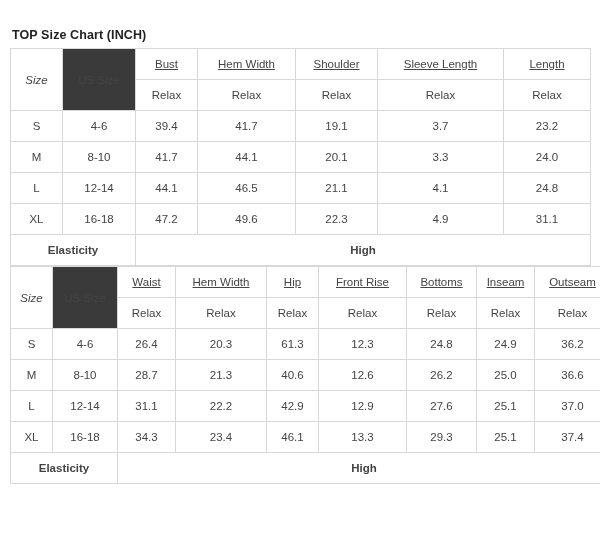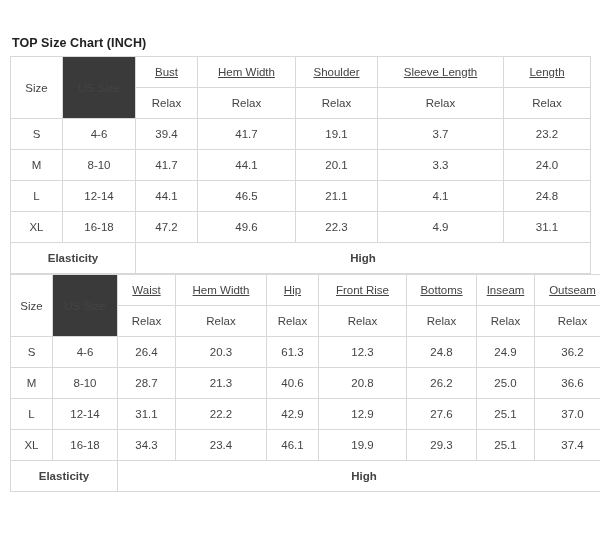--- a/index.html
+++ b/index.html
@@ -11,21 +11,20 @@
     width: 600px;
     height: 548px;
     font-family: "Liberation Sans", sans-serif;
     color: #333333;
     -webkit-font-smoothing: antialiased;
   }
   .page {
     width: 521px;
     box-sizing: border-box;
     padding: 26px 10px 0 10px;
-    margin-top: 8px;
   }
   .chart-title {
     font-size: 12.5px;
     font-weight: bold;
     color: #222222;
     margin: 2px 0 6px 2px;
     letter-spacing: 0.1px;
   }
   table.size-chart {
     border-collapse: collapse;
@@ -38,20 +37,21 @@
     text-align: center;
     vertical-align: middle;
     font-size: 11.5px;
     color: #444444;
     padding: 0;
     height: 30px;
   }
   .hdr-label {
     font-size: 11.5px;
     color: #333333;
+    font-style: italic;
   }
   .hdr-dark {
     background: #3a3a3a;
     color: #ffffff;
     font-size: 11.5px;
   }
   .hdr-metric {
     font-size: 11.5px;
     color: #333333;
     height: 27px;
@@ -199,21 +199,21 @@
         <td>24.8</td>
         <td>24.9</td>
         <td>36.2</td>
       </tr>
       <tr class="data-row">
         <td>M</td>
         <td>8-10</td>
         <td>28.7</td>
         <td>21.3</td>
         <td>40.6</td>
-        <td>20.8</td>
+        <td>12.6</td>
         <td>26.2</td>
         <td>25.0</td>
         <td>36.6</td>
       </tr>
       <tr class="data-row">
         <td>L</td>
         <td>12-14</td>
         <td>31.1</td>
         <td>22.2</td>
         <td>42.9</td>
@@ -221,21 +221,21 @@
         <td>27.6</td>
         <td>25.1</td>
         <td>37.0</td>
       </tr>
       <tr class="data-row">
         <td>XL</td>
         <td>16-18</td>
         <td>34.3</td>
         <td>23.4</td>
         <td>46.1</td>
-        <td>19.9</td>
+        <td>13.3</td>
         <td>29.3</td>
         <td>25.1</td>
         <td>37.4</td>
       </tr>
 
       <tr class="footer-row">
         <td colspan="2">Elasticity</td>
         <td colspan="7">High</td>
       </tr>
     </tbody>

